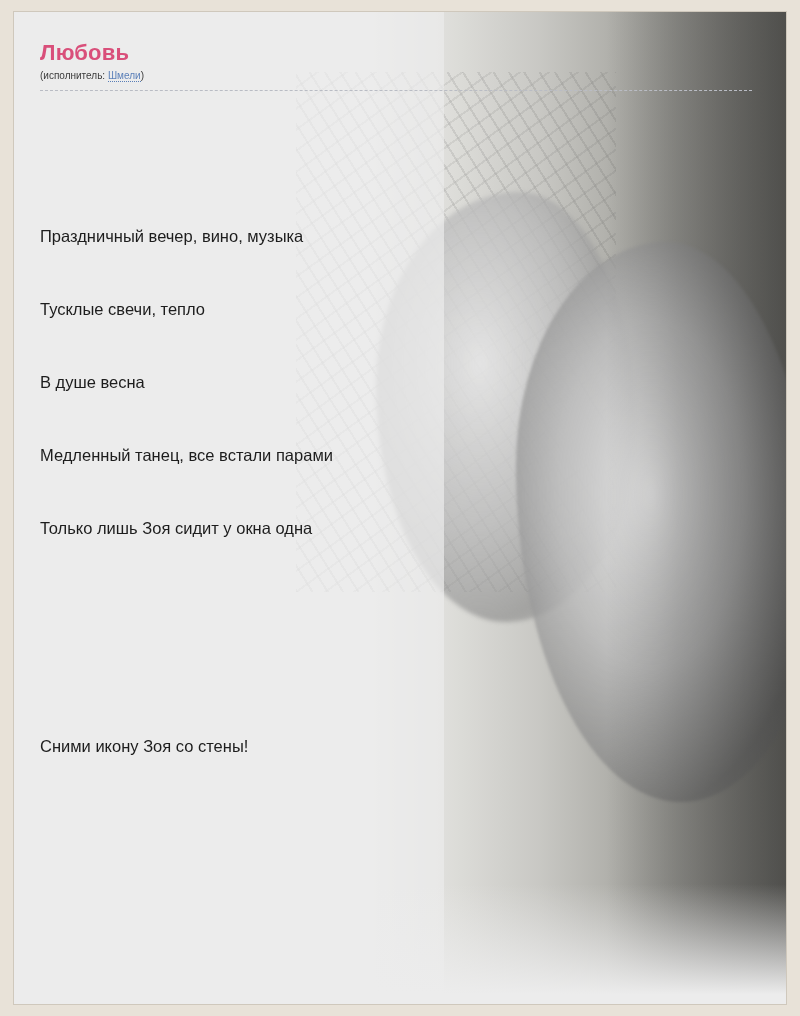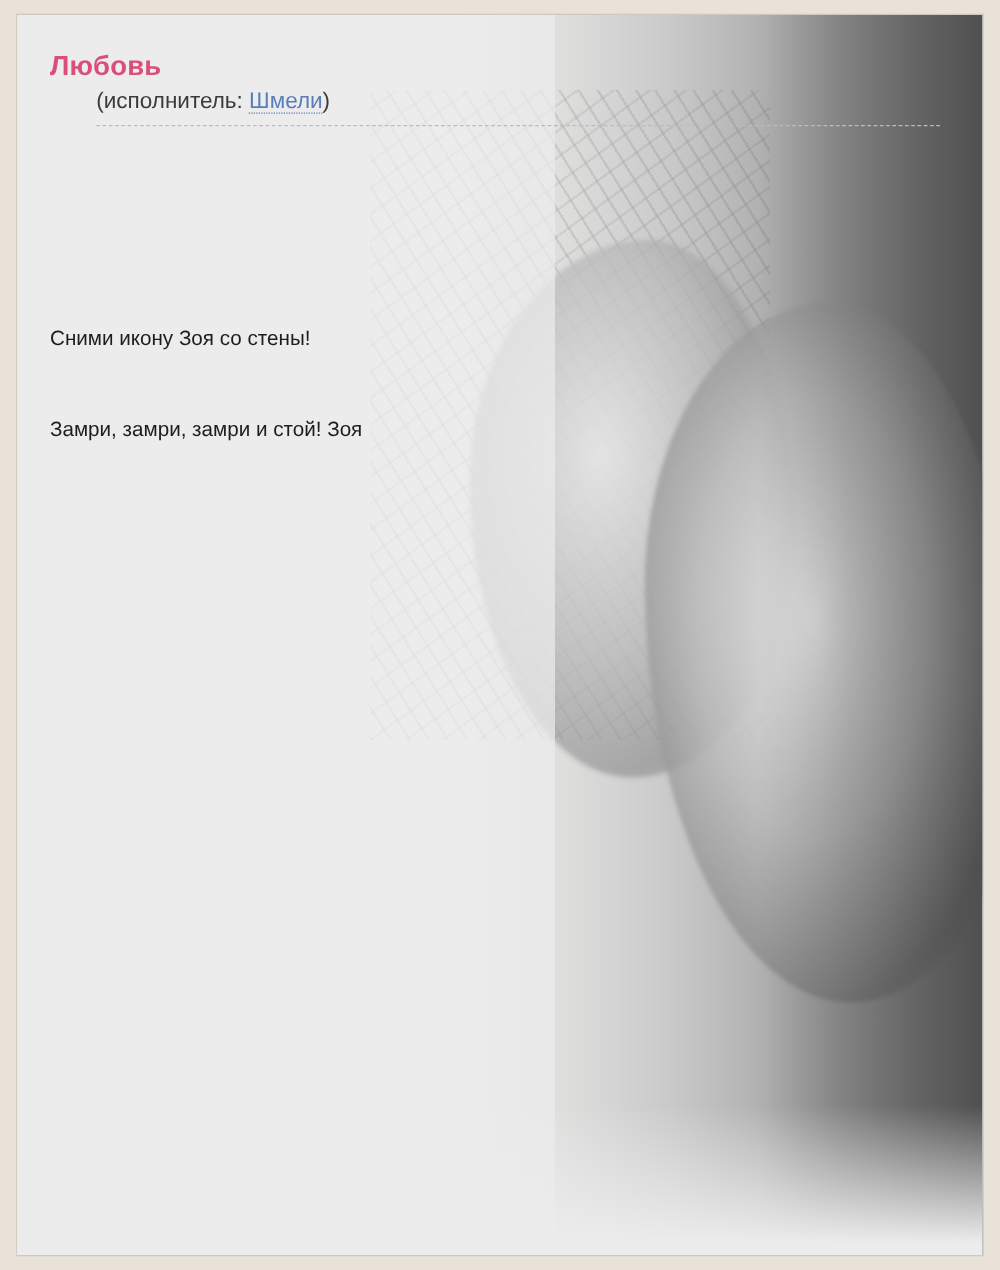--- a/index.html
+++ b/index.html
@@ -12,21 +12,21 @@
     background: #e8e2d8;
     font-family: "Liberation Sans", sans-serif;
     overflow: hidden;
   }
   .page-frame {
     position: absolute;
     left: 14px;
     top: 12px;
     width: 772px;
     height: 992px;
-    background: #ffffff;
+    background: #fef9c3;
     box-shadow: 0 0 0 1px #cfc8bc;
     overflow: hidden;
   }
   .photo-layer {
     position: absolute;
     inset: 0;
     overflow: hidden;
   }
   
   .photo-layer .bg-base {
@@ -98,26 +98,25 @@
   }
   .song-title {
     color: #d94f7a;
     font-size: 22px;
     font-weight: bold;
     line-height: 26px;
     margin: 0 0 4px 0;
     letter-spacing: 0.2px;
   }
   .performer-line {
-    font-size: 18px;
+    font-size: 10px;
     color: #3b3b3b;
     padding-bottom: 9px;
     border-bottom: 1px dashed #b9bcc4;
     margin-bottom: 12px;
-    margin-left: 37px;
   }
   .performer-line .artist-link {
     color: #5a7fb8;
     text-decoration: none;
     border-bottom: 1px dotted #5a7fb8;
     cursor: pointer;
   }
   .lyrics {
     font-size: 16.5px;
     line-height: 24.3px;
@@ -153,24 +152,30 @@
   <div class="content">
 
     <h1 class="song-title">Любовь</h1>
 
     <div class="performer-line">
       <span>(исполнитель: </span><a class="artist-link" href="#">Шмели</a><span>)</span>
     </div>
 
     <div class="lyrics">
 
+      <div class="stanza">
+        <div class="line">Праздничный вечер, вино, музыка</div>
+        <div class="line">Тусклые свечи, тепло</div>
+        <div class="line">В душе весна</div>
+        <div class="line">Медленный танец, все встали парами</div>
+        <div class="line">Только лишь Зоя сидит у окна одна</div>
+      </div>
 
       <div class="stanza">
         <div class="line">Сними икону Зоя со стены!</div>
-        <div class="line">Замри, замри, замри и стой! Зоя</div>
         
         
         
       </div>
 
       
 
       
 
       

